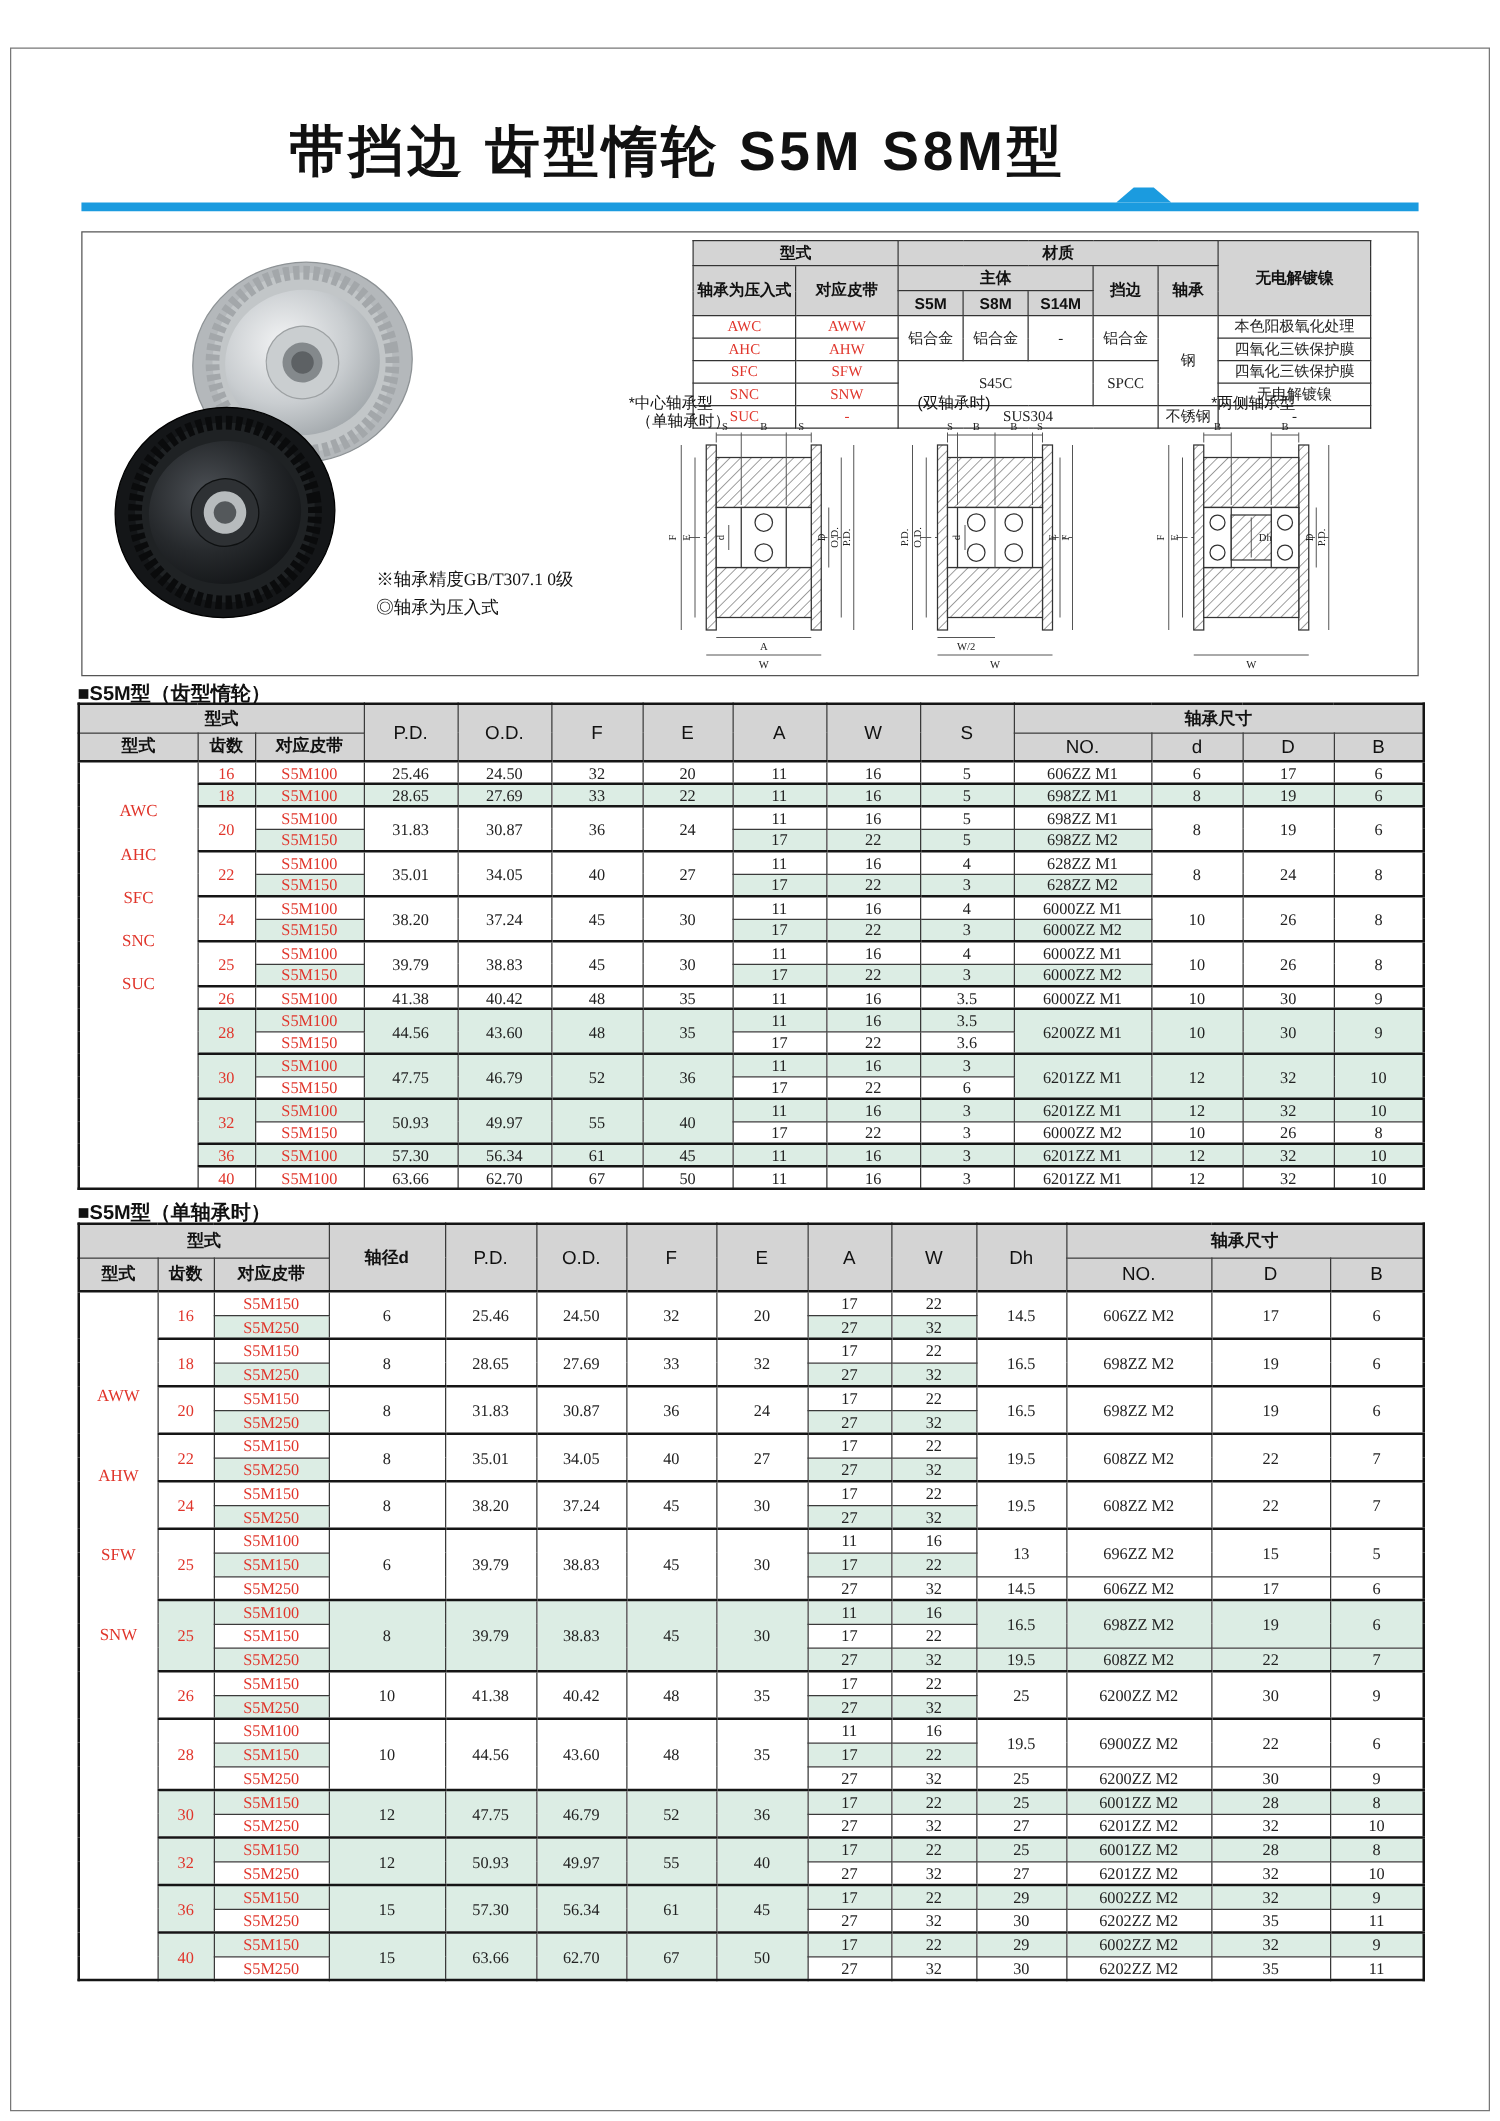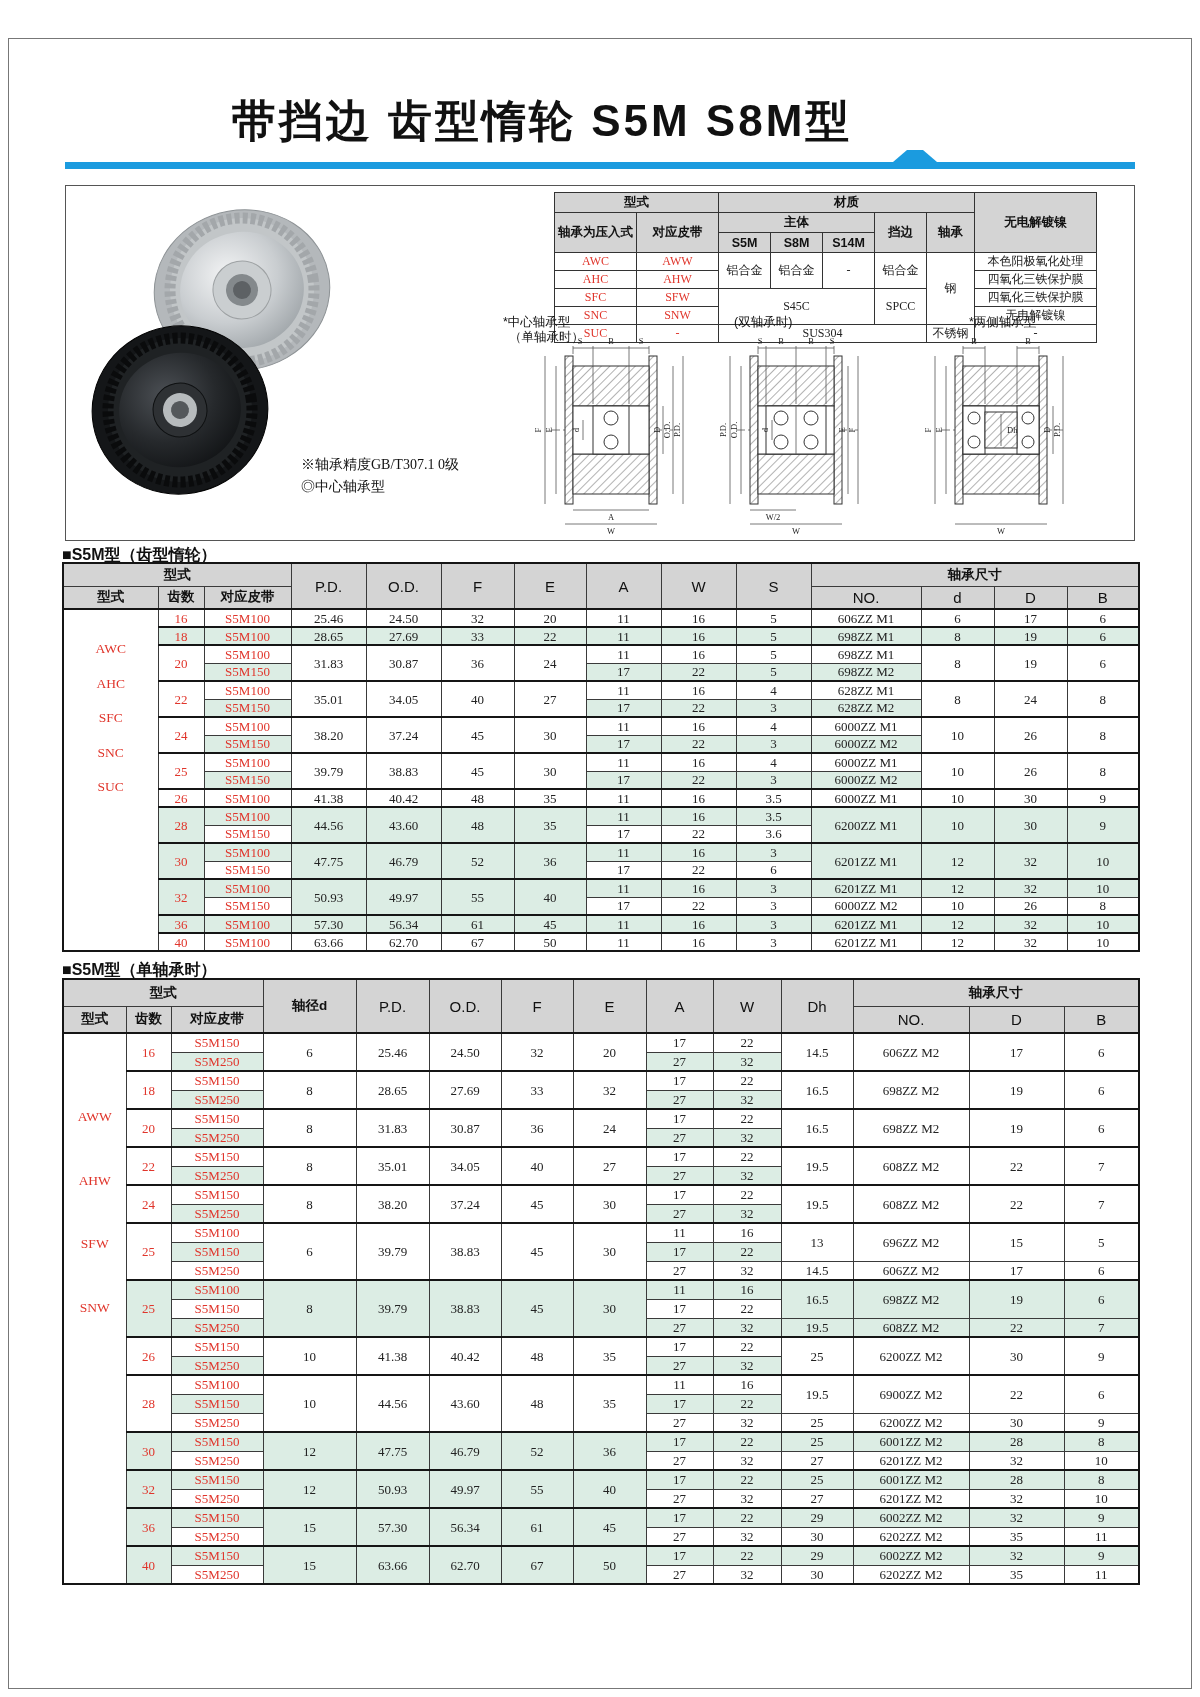--- a/index.html
+++ b/index.html
@@ -283,21 +283,21 @@
       <text class="dm" transform="rotate(-90 139 120)" x="139" y="120" text-anchor="middle">D</text>
       <line class="dim" x1="152" y1="46" x2="152" y2="194"></line>
       <text class="dm" transform="rotate(-90 149 120)" x="149" y="120" text-anchor="middle">P.D.</text>
       <line class="dim" x1="44" y1="214" x2="136" y2="214"></line>
       <text class="dm" x="90" y="224" text-anchor="middle">W</text>
     </g>
   </svg>
 
   <div class="notes">
     <div>※轴承精度GB/T307.1  0级</div>
-    <div>◎中心轴承型</div>
+    <div>◎轴承为压入式</div>
   </div>
 </div>
 
 <div class="sec sec1">■S5M型（齿型惰轮）</div>
 
 <table class="spec t1">
   <colgroup>
     <col style="width:95px">
       <col style="width:46px">
       <col style="width:87px">

